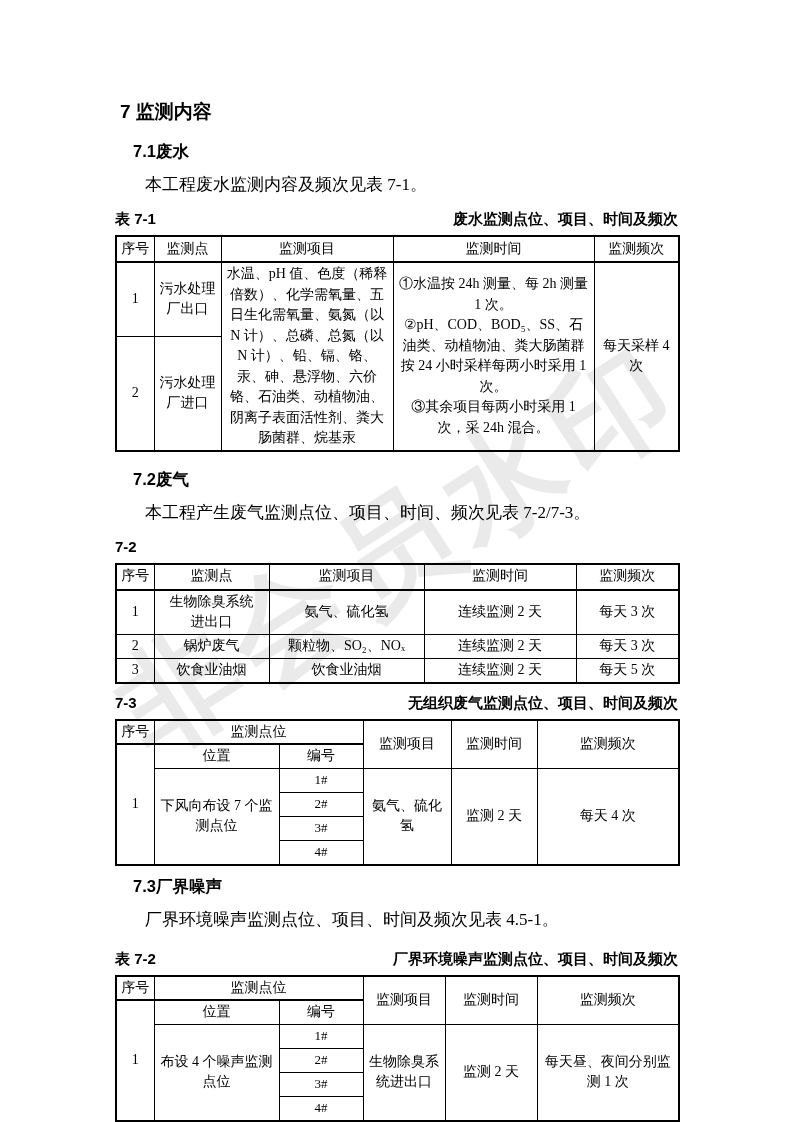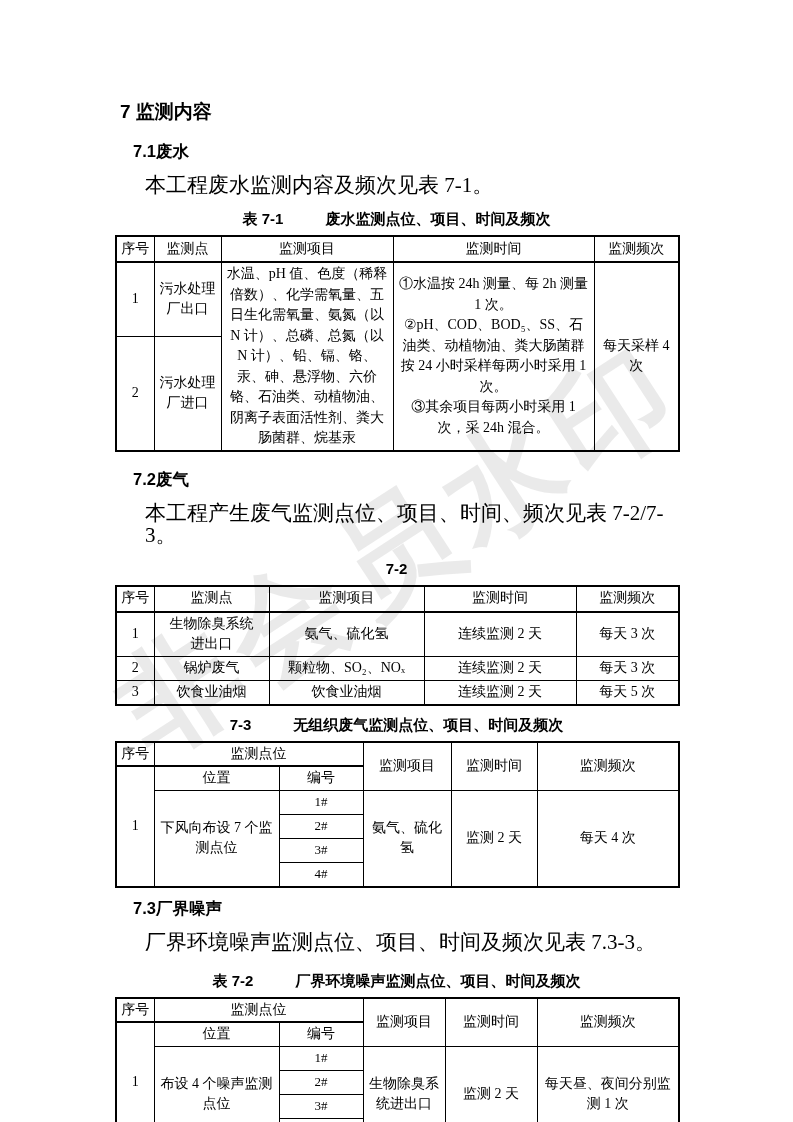--- a/index.html
+++ b/index.html
@@ -8,22 +8,22 @@
   .watermark{position:absolute;left:70px;top:470px;width:660px;text-align:center;
         transform:rotate(-33deg);font-family:"Liberation Sans", sans-serif;font-weight:bold;
         font-size:118px;letter-spacing:10px;color:rgba(80,80,80,0.12);white-space:nowrap;
         z-index:0;user-select:none;}
   .content{position:relative;z-index:1;width:563px;margin:0 0 0 115px;padding-top:100px;}
   h1.doc-title{font-family:"Liberation Sans", sans-serif;font-weight:bold;
         font-size:19px;line-height:24px;margin:0 0 0 5px;}
   h2.sec{font-family:"Liberation Sans", sans-serif;font-weight:bold;
         font-size:16.5px;line-height:22px;margin:16px 0 0 18px;}
   h2.sec.tight{margin-top:9px;}
-  p.body-text{font-size:21px;line-height:22px;margin:12px 0 0 30px;}
-  .caption{display:flex;justify-content:center;gap:42px;font-family:"Liberation Sans", sans-serif;
+  p.body-text{font-size:17px;line-height:22px;margin:12px 0 0 30px;}
+  .caption{display:flex;justify-content:space-between;gap:42px;font-family:"Liberation Sans", sans-serif;
         font-weight:bold;font-size:15px;line-height:20px;margin:13px 0 6px 0;}
   table.t{border-collapse:collapse;width:563px;table-layout:fixed;
         font-size:14px;line-height:20.5px;}
   table.t td{border:1px solid #000;text-align:center;vertical-align:middle;padding:1px 4px;
         overflow:hidden;}
   table.t{border:2px solid #000;padding-left:28px;}
   tr.head td{height:22px;}
   td.thick{border-bottom-width:2px !important;}
   .t2 td.pt{padding:1px 10px;}
   .codecell{font-size:13px;}
@@ -168,21 +168,21 @@
       <tr>
             <td class="codecell" style="height:21px">3#</td>
           </tr>
       <tr>
             <td class="codecell" style="height:21px">4#</td>
           </tr>
     </tbody>
       </table>
 
     <h2 class="sec tight">7.3厂界噪声</h2>
-    <p class="body-text">厂界环境噪声监测点位、项目、时间及频次见表 7.3-3。</p>
+    <p class="body-text">厂界环境噪声监测点位、项目、时间及频次见表 4.5-1。</p>
 
     <div class="caption" style="margin-top:18px">
       <span>表 7-2</span>
       <span>厂界环境噪声监测点位、项目、时间及频次</span>
     </div>
 
     <table class="t t4">
       <colgroup>
           <col style="width:38px">
           <col style="width:125px">

